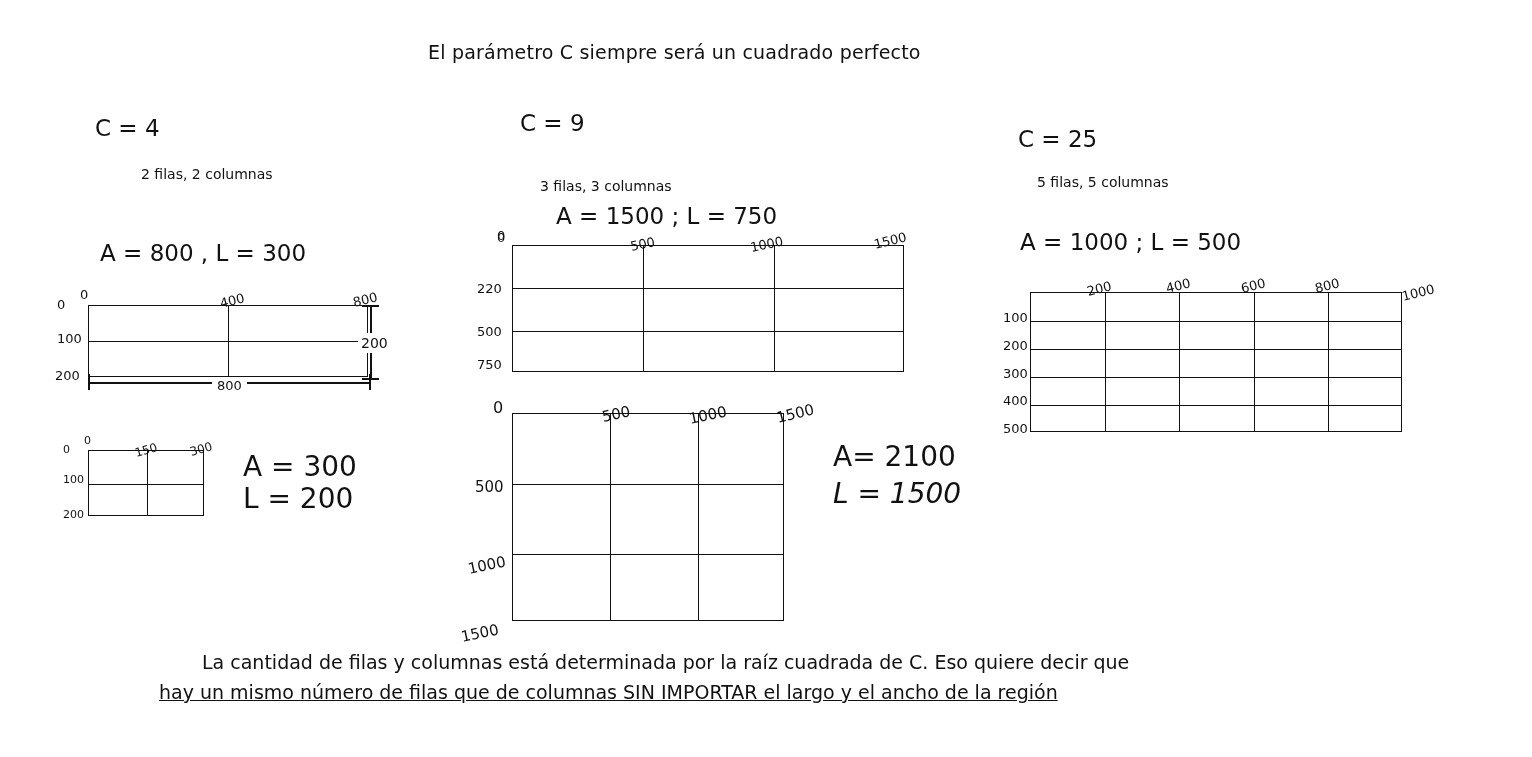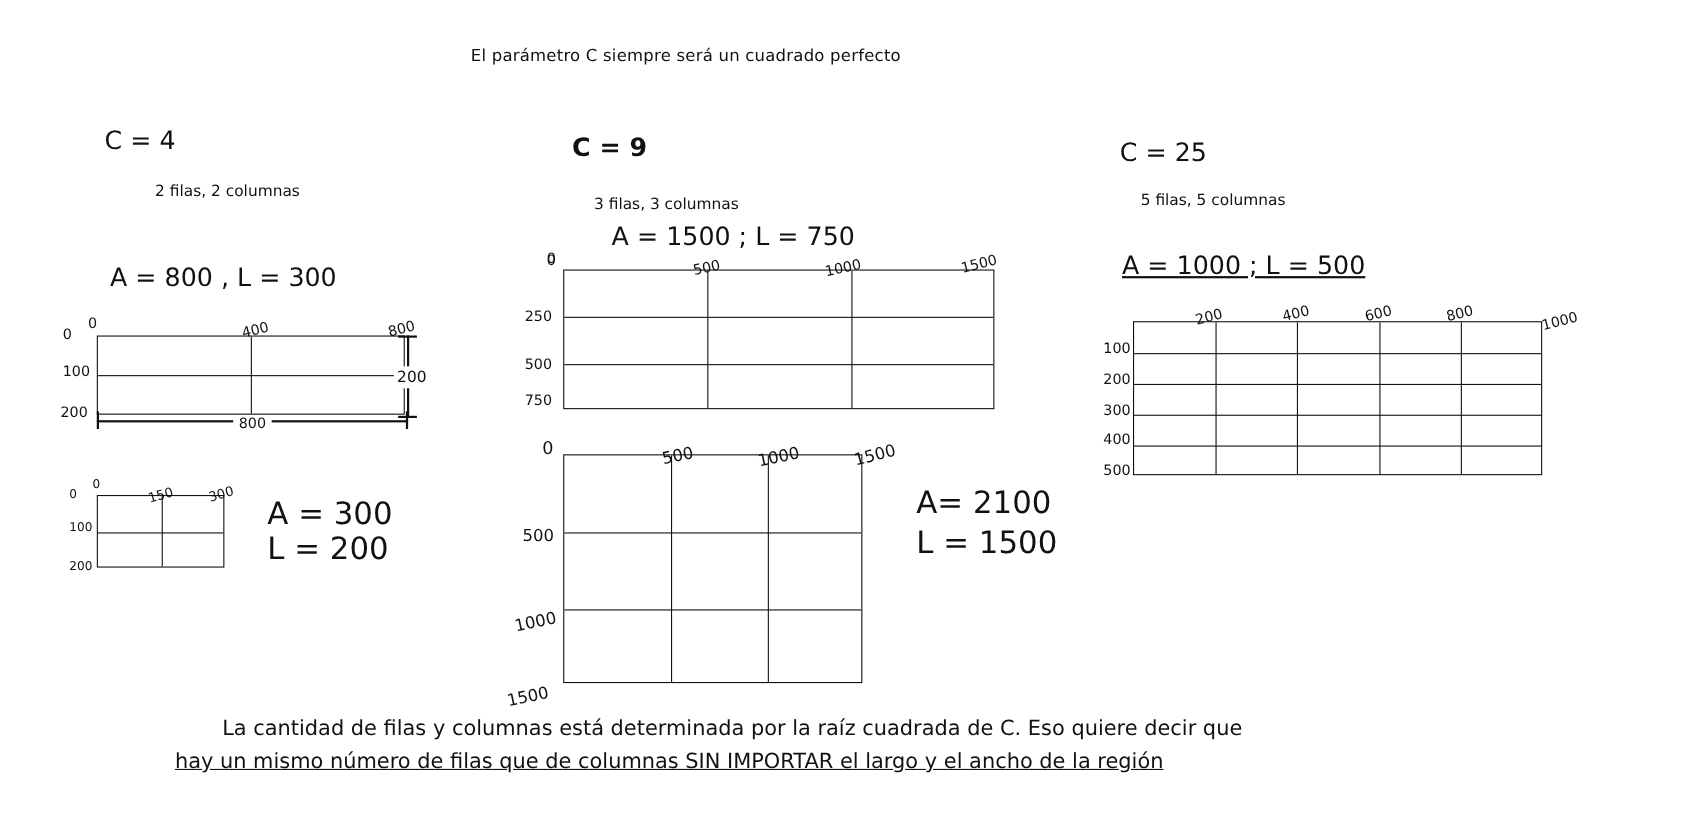--- a/index.html
+++ b/index.html
@@ -11,21 +11,21 @@
     width: 1532px;
     height: 757px;
     position: relative;
     font-family: "DejaVu Sans", sans-serif;
     color: #111111;
     overflow: hidden;
   }
   .abs { position: absolute; }
 
   .title {
-    font-size: 15px;
+    font-size: 19px;
     letter-spacing: 0.2px;
     white-space: nowrap;
   }
 
   .case-title {
     font-size: 23px;
     white-space: nowrap;
   }
   .case-sub {
     font-size: 14px;
@@ -125,60 +125,60 @@
 </div>
 <div class="abs tick-sm" style="left:84px; top:434px;">0</div>
 <div class="rot-tick" style="left:137px; top:446px; font-size:12px; transform:rotate(-16deg);">150</div>
 <div class="rot-tick" style="left:192px; top:445px; font-size:12px; transform:rotate(-16deg);">300</div>
 <div class="abs tick-sm" style="left:63px; top:443px;">0</div>
 <div class="abs tick-sm" style="left:63px; top:473px;">100</div>
 <div class="abs tick-sm" style="left:63px; top:508px;">200</div>
 <div class="abs formula-lg" style="left:243px; top:450px;">A = 300</div>
 <div class="abs formula-lg" style="left:243px; top:482px;">L = 200</div>
 
-<div class="abs case-title" style="left:520px; top:122px;font-weight:bold;">C = 9</div>
+<div class="abs case-title" style="left:520px; top:110px;">C = 9</div>
 <div class="abs case-sub" style="left:540px; top:178px;">3 filas, 3 columnas</div>
 
 <div class="abs formula" style="left:556px; top:203px;">A = 1500 ;  L = 750</div>
 
 <div class="grid" style="left:512px; top:245px; width:392px; height:127px;">
   <div class="gline-v" style="left:130px;"></div>
   <div class="gline-v" style="left:261px;"></div>
   <div class="gline-h" style="top:42px;"></div>
   <div class="gline-h" style="top:85px;"></div>
 </div>
 <div class="abs tick" style="left:497px; top:228px;">0</div>
 <div class="rot-tick" style="left:632px; top:239px; transform:rotate(-12deg);">500</div>
 <div class="rot-tick" style="left:752px; top:240px; transform:rotate(-12deg);">1000</div>
 <div class="rot-tick" style="left:876px; top:237px; transform:rotate(-14deg);">1500</div>
 <div class="abs tick" style="left:497px; top:230px;">0</div>
-<div class="abs tick" style="left:477px; top:281px;">250</div>
+<div class="abs tick" style="left:477px; top:281px;">220</div>
 <div class="abs tick" style="left:477px; top:324px;">500</div>
 <div class="abs tick" style="left:477px; top:357px;">750</div>
 
 <div class="grid" style="left:512px; top:413px; width:272px; height:208px; border-width:1.2px;">
   <div class="gline-v" style="left:97px; border-left-width:1.2px;"></div>
   <div class="gline-v" style="left:185px; border-left-width:1.2px;"></div>
   <div class="gline-h" style="top:70px; border-top-width:1.2px;"></div>
   <div class="gline-h" style="top:140px; border-top-width:1.2px;"></div>
 </div>
 <div class="abs tick" style="left:493px; top:398px; font-size:16px;">0</div>
 <div class="rot-tick" style="left:604px; top:408px; font-size:15px; transform:rotate(-12deg);">500</div>
 <div class="rot-tick" style="left:691px; top:410px; font-size:15px; transform:rotate(-12deg);">1000</div>
 <div class="rot-tick" style="left:779px; top:409px; font-size:15px; transform:rotate(-14deg);">1500</div>
 <div class="abs tick" style="left:475px; top:478px; font-size:15px;">500</div>
 <div class="rot-tick" style="left:470px; top:560px; font-size:15px; transform:rotate(-12deg);">1000</div>
 <div class="rot-tick" style="left:463px; top:628px; font-size:15px; transform:rotate(-12deg);">1500</div>
 <div class="abs formula-lg" style="left:833px; top:440px;">A= 2100</div>
-<div class="abs formula-lg" style="left:833px; top:477px;">L = 1500</div>
+<div class="abs formula-lg" style="left:833px; top:477px;font-style:italic;">L = 1500</div>
 
 <div class="abs case-title" style="left:1018px; top:126px;">C = 25</div>
 <div class="abs case-sub" style="left:1037px; top:174px;">5 filas, 5 columnas</div>
 
-<div class="abs formula" style="left:1020px; top:229px;text-decoration:underline;">A = 1000  ;   L = 500</div>
+<div class="abs formula" style="left:1020px; top:229px;">A = 1000  ;   L = 500</div>
 
 <div class="grid" style="left:1030px; top:292px; width:372px; height:140px; border-width:1.2px;">
   <div class="gline-v" style="left:74px; border-left-width:1.4px;"></div>
   <div class="gline-v" style="left:148px; border-left-width:1.4px;"></div>
   <div class="gline-v" style="left:223px; border-left-width:1.4px;"></div>
   <div class="gline-v" style="left:297px; border-left-width:1.4px;"></div>
   <div class="gline-h" style="top:28px; border-top-width:1.2px;"></div>
   <div class="gline-h" style="top:56px; border-top-width:1.2px;"></div>
   <div class="gline-h" style="top:84px; border-top-width:1.2px;"></div>
   <div class="gline-h" style="top:112px; border-top-width:1.2px;"></div>

